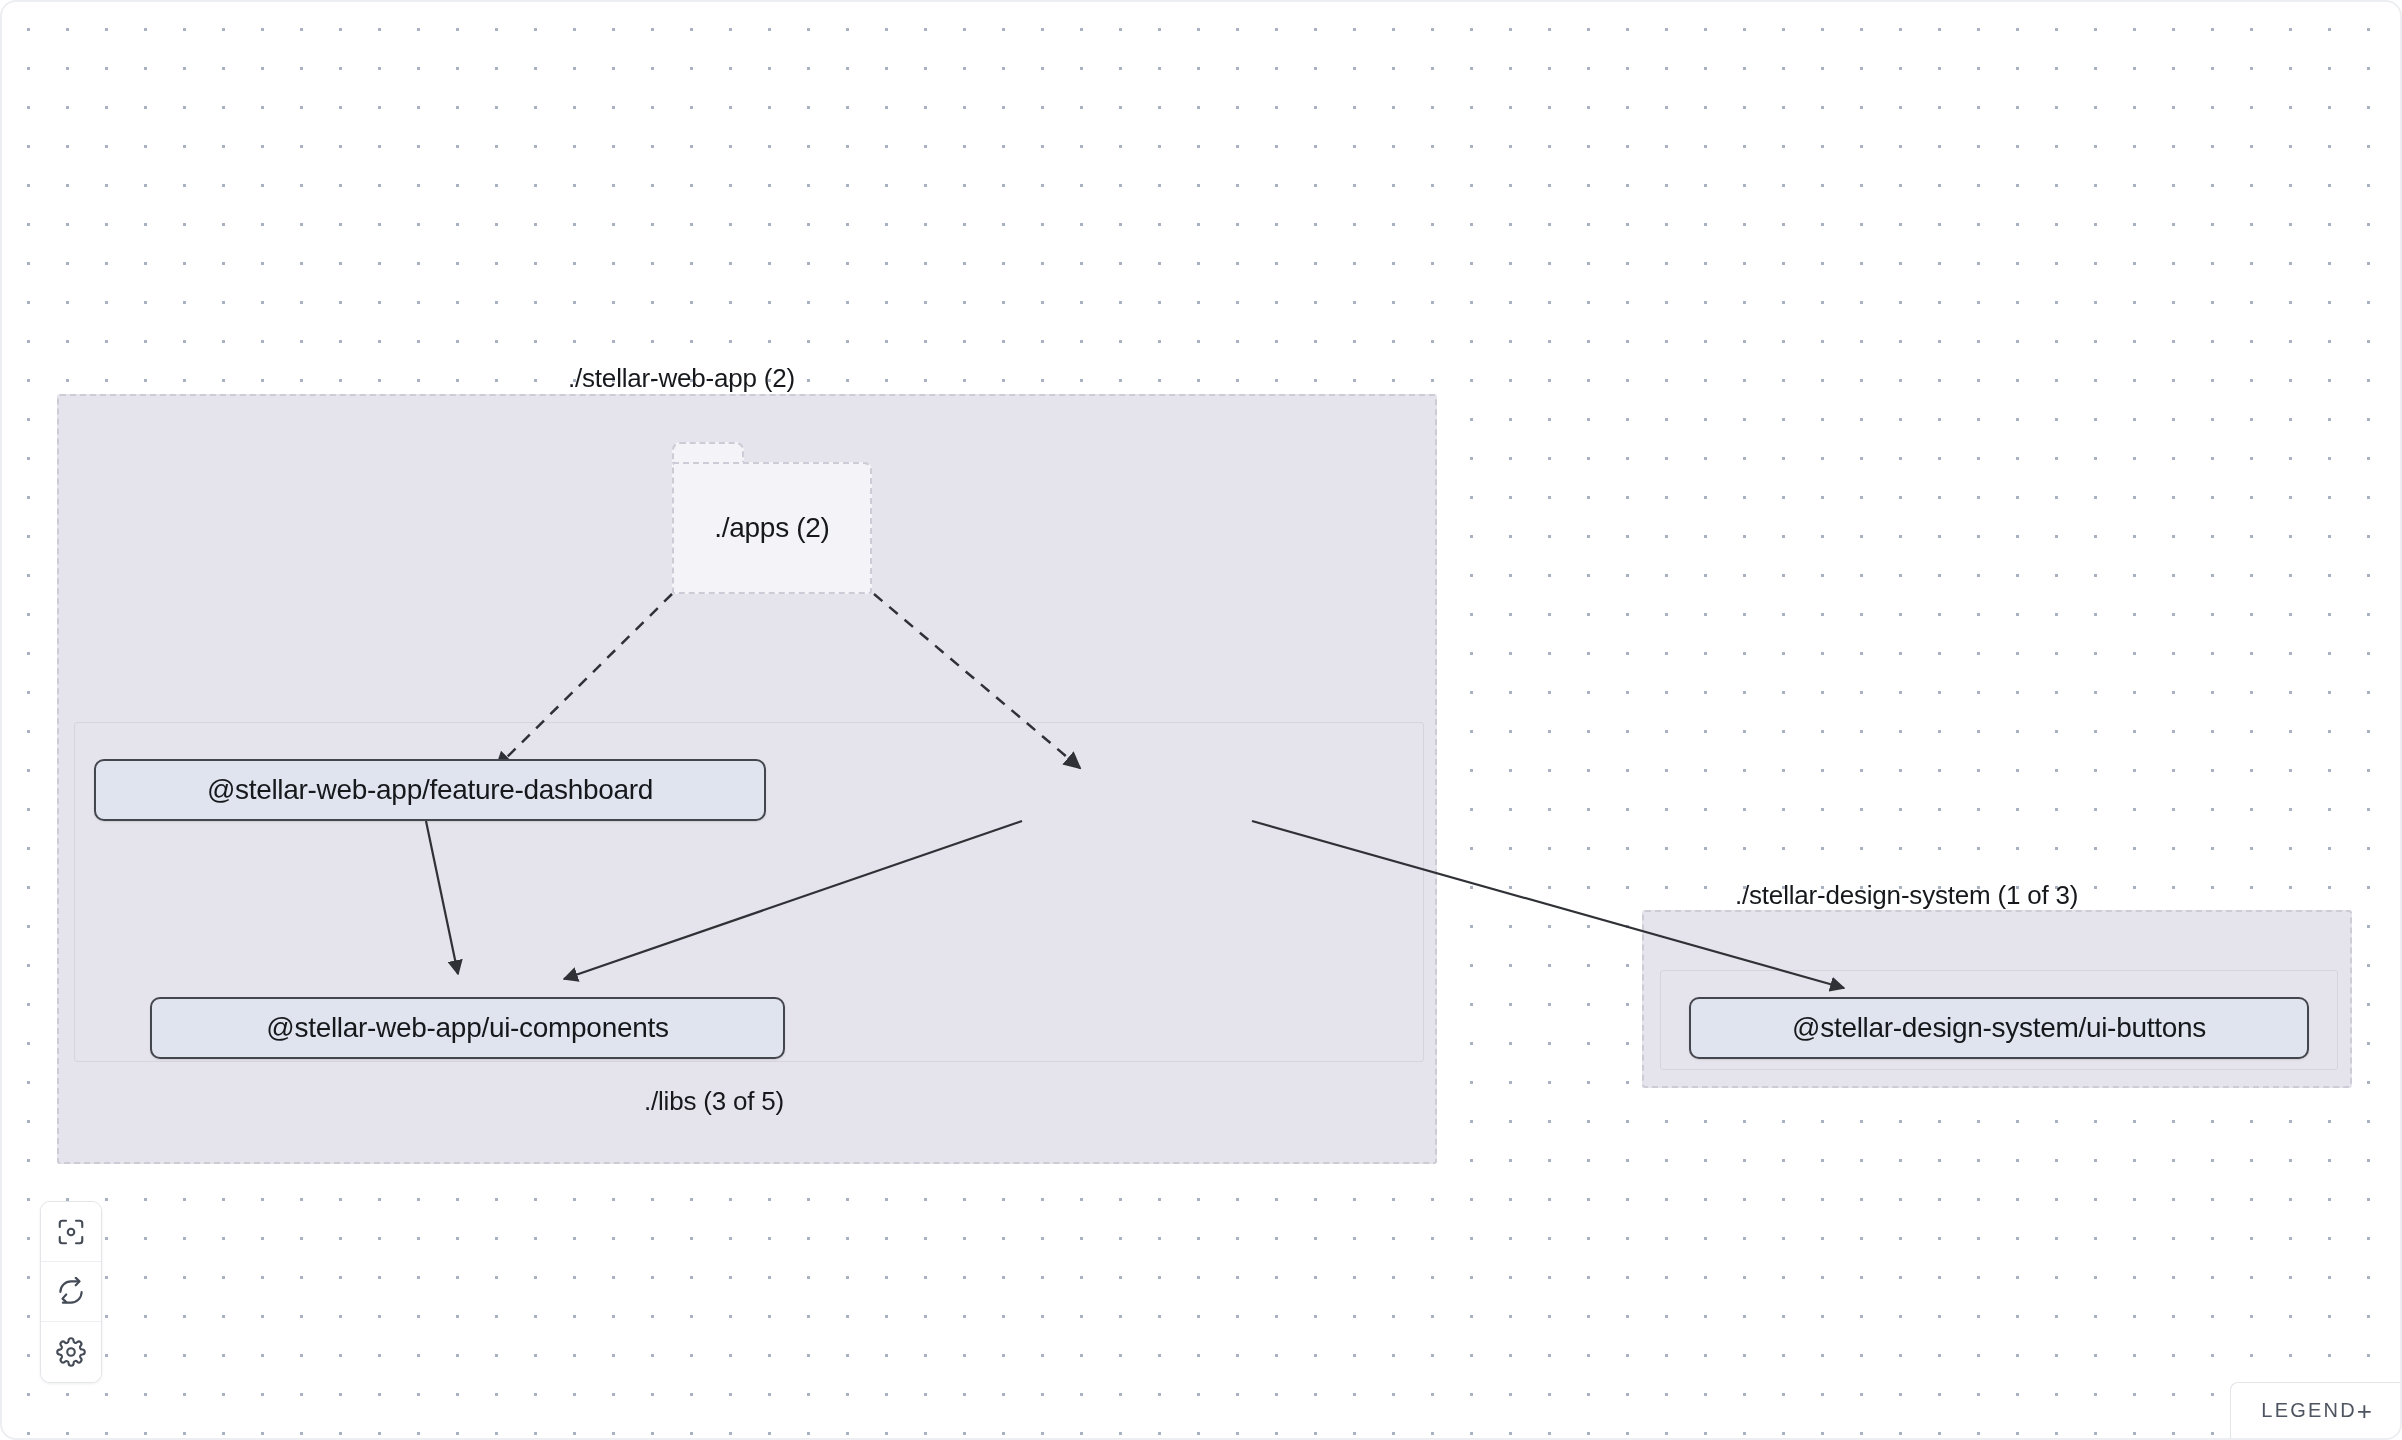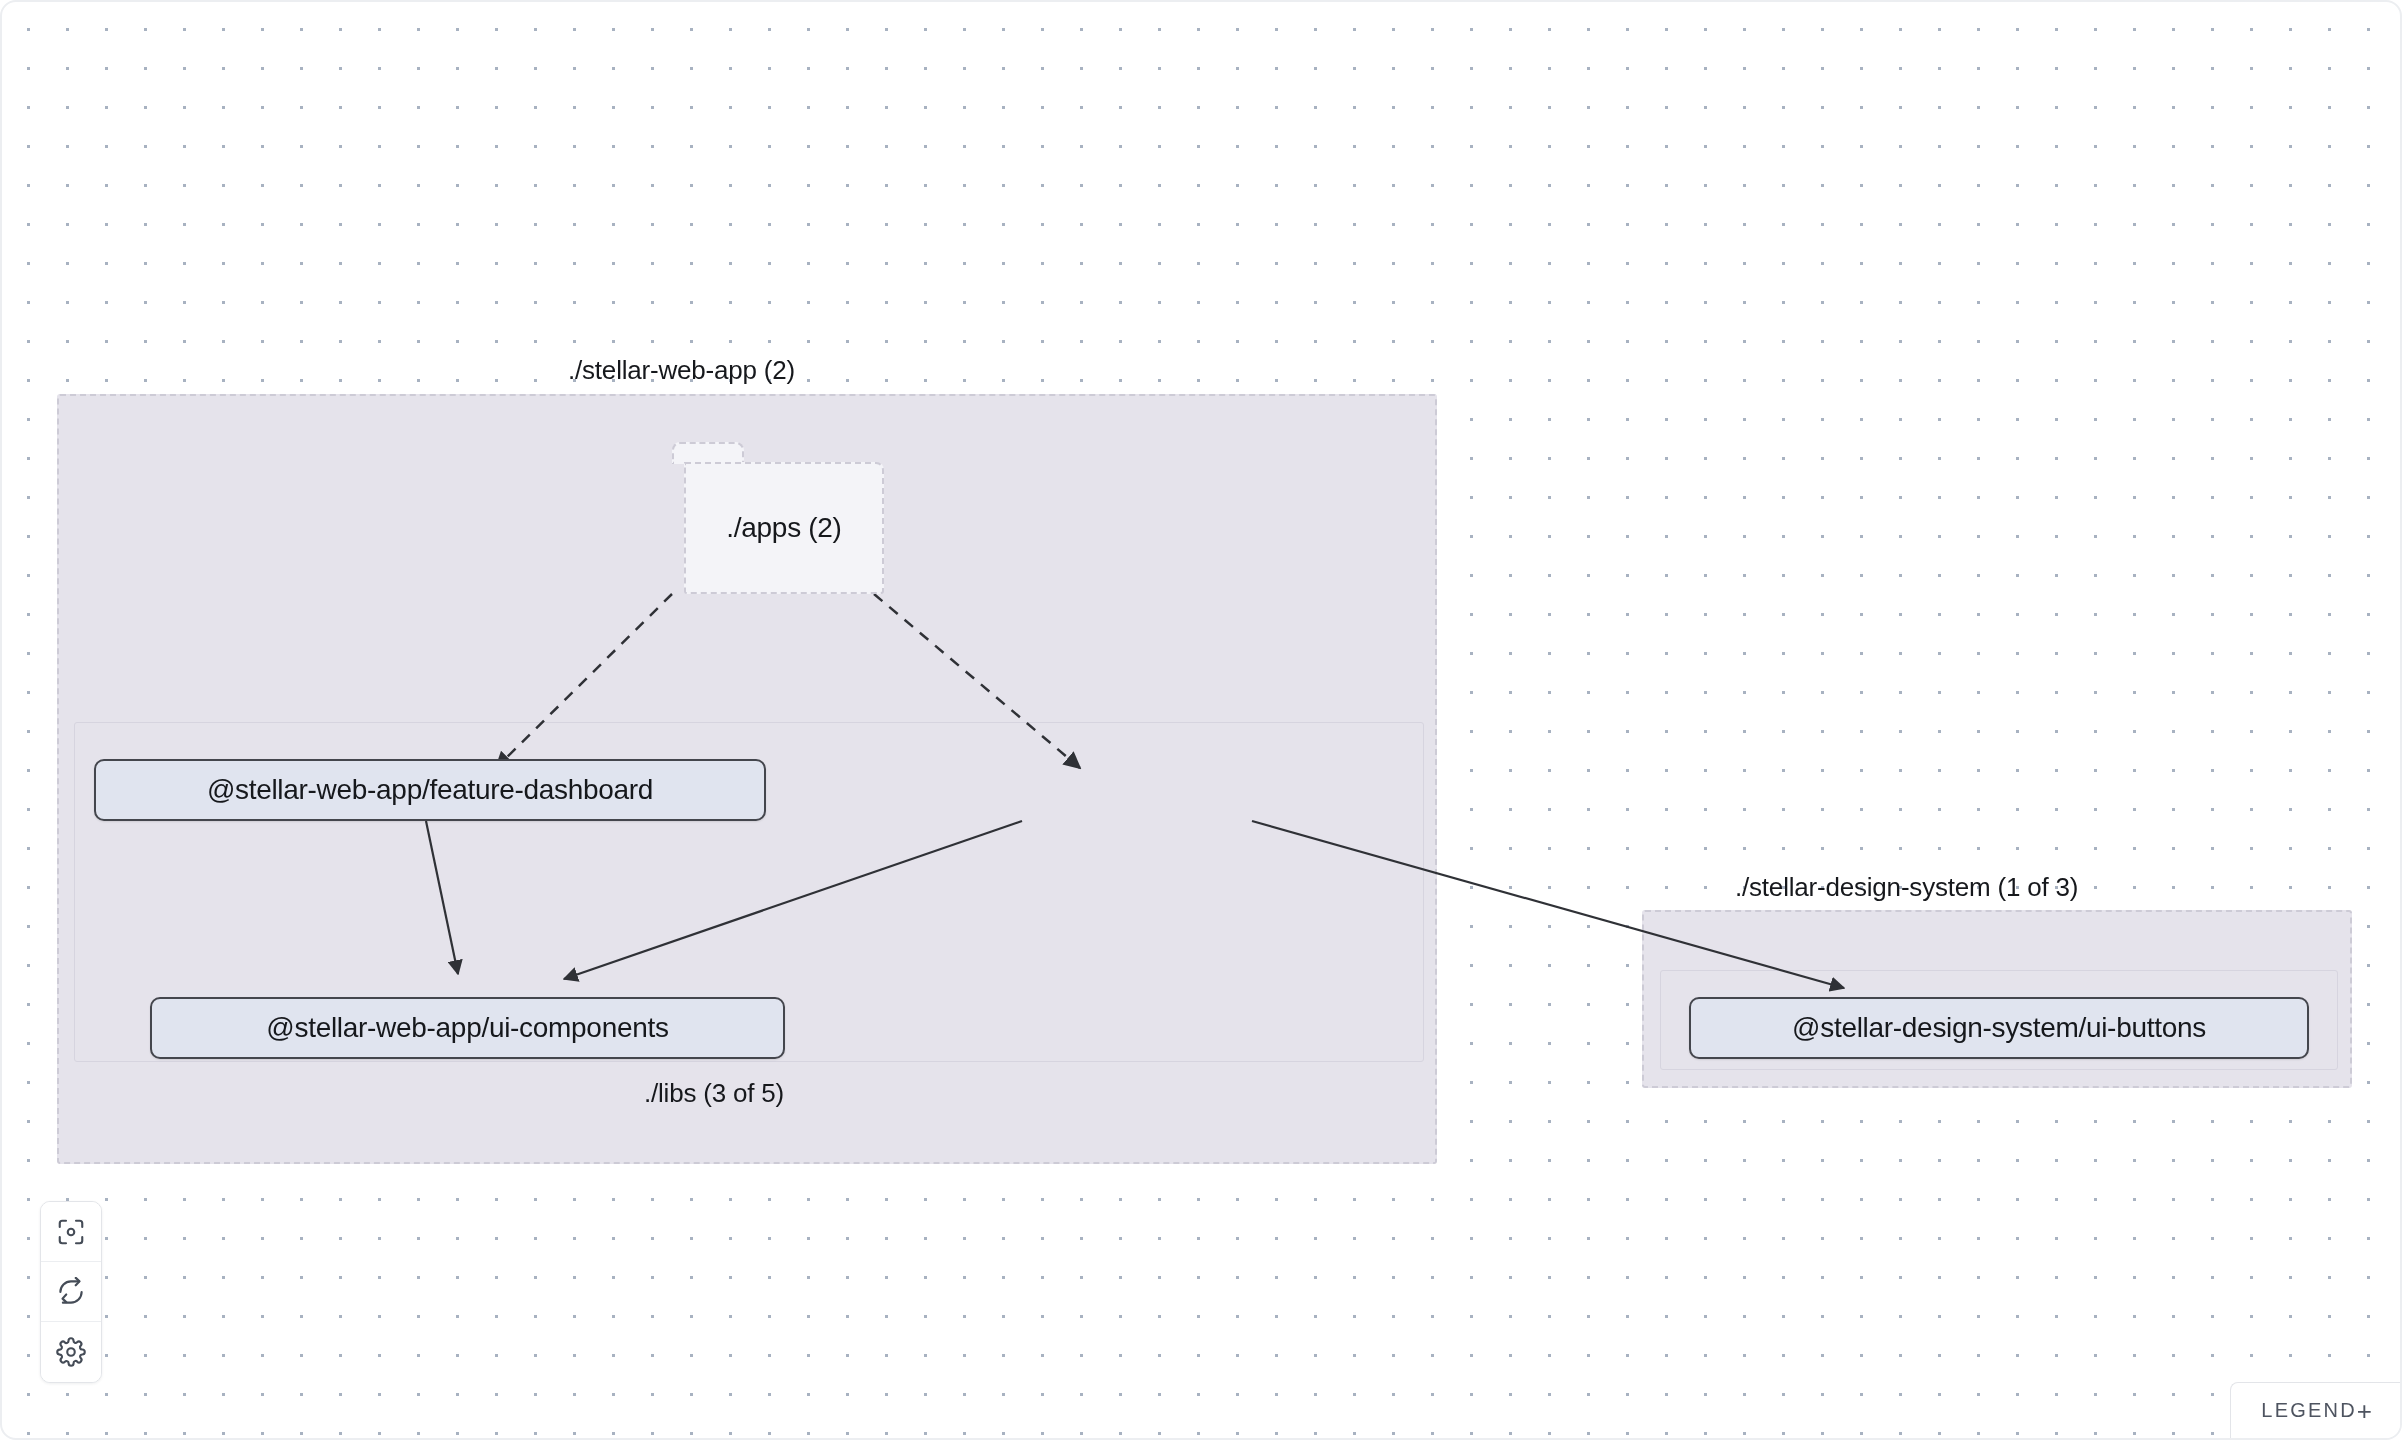--- a/index.html
+++ b/index.html
@@ -38,20 +38,21 @@
     border: 1px solid #d6d4df;
     border-radius: 3px;
   }
   .group-label {
     position: absolute;
     font-size: 26px;
     color: #16181c;
     white-space: nowrap;
     letter-spacing: -0.2px;
     line-height: 1;
+    margin-top: 8px;
   }
 
   
   .folder-node {
     position: absolute;
     width: 200px;
     height: 152px;
   }
   .folder-tab {
     position: absolute;
@@ -65,21 +66,20 @@
   .folder-body {
     position: absolute;
     left: 0; top: 20px;
     width: 200px; height: 132px;
     background: #f4f4f8;
     border: 2px dashed #cdcbd6;
     border-radius: 0 8px 3px 3px;
     display: flex;
     align-items: center;
     justify-content: center;
-    margin-left: 12px;
   }
   .folder-label {
     font-size: 28px;
     color: #16181c;
     white-space: nowrap;
     letter-spacing: -0.3px;
   }
 
   
   .node {

